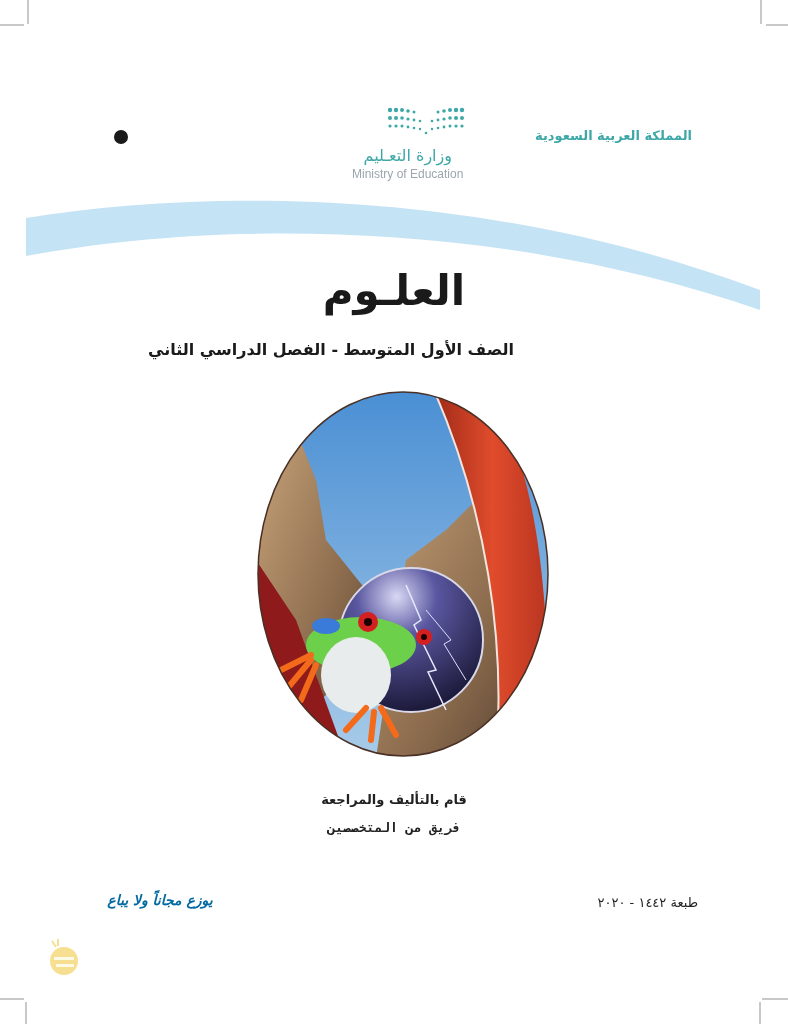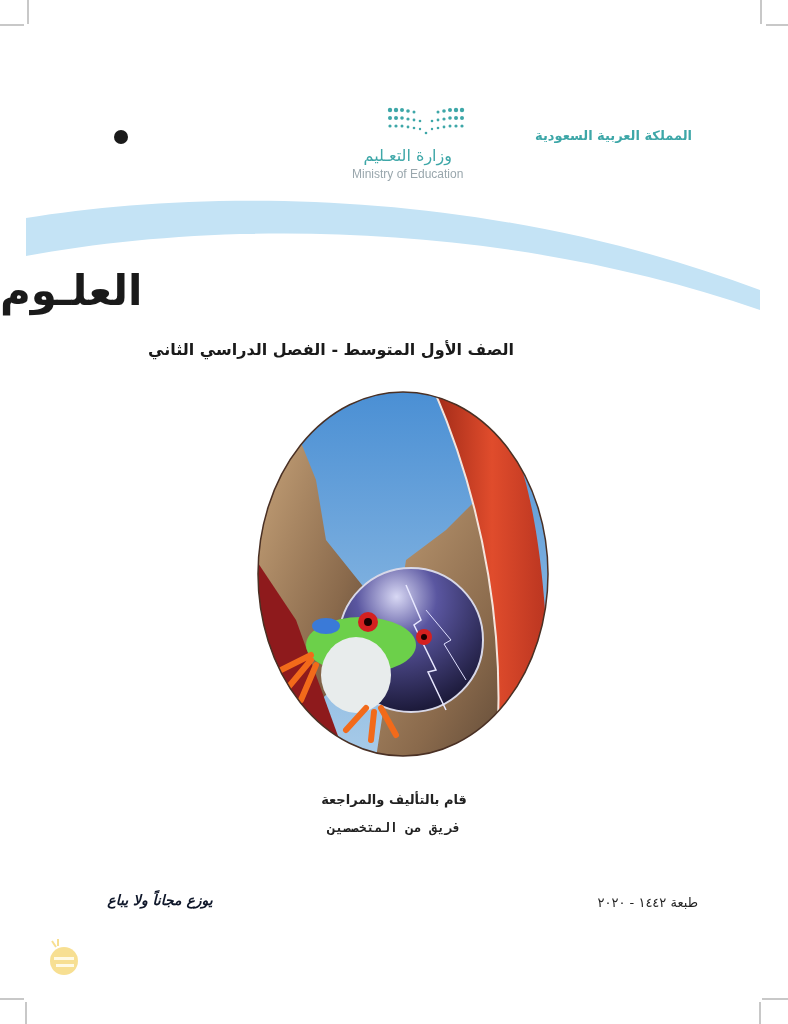--- a/index.html
+++ b/index.html
@@ -7,26 +7,26 @@
     .abs { position: absolute; }
     .crop { position: absolute; background: #c8c8c8; }
     .rtl { direction: rtl; unicode-bidi: plaintext; }
     .kingdom { right: 96px; top: 128px; font-size: 13px; color: #3ea7a8; font-weight: bold; font-family: "DejaVu Sans", sans-serif; white-space: nowrap; }
     .moe-dots { left: 386px; top: 106px; width: 80px; height: 30px; }
     .moe-ar { left: 362px; top: 146px; width: 90px; text-align: right; font-size: 16px; color: #3ea7a8; white-space: nowrap; }
     .moe-en { left: 352px; top: 167px; width: 110px; text-align: center; font-size: 12px; color: #9aa7ad; white-space: nowrap; font-family: "Liberation Sans", sans-serif; }
     .approval { right: 478px; top: 122px; font-size: 11.5px; font-weight: bold; line-height: 19px; text-align: right; color: #222; white-space: nowrap; }
     .bullet { left: 114px; top: 130px; width: 14px; height: 14px; background: #1a1a1a; border-radius: 50%; }
     .swoosh { left: 0; top: 180px; width: 788px; height: 140px; }
-    .title { left: 0; width: 788px; top: 266px; text-align: left; font-size: 42px; font-weight: bold; font-family: "DejaVu Sans", sans-serif; color: #1a1a1a; }
+    .title { left: 0; width: 788px; top: 266px; text-align: center; font-size: 42px; font-weight: bold; font-family: "DejaVu Sans", sans-serif; color: #1a1a1a; }
     .subtitle { left: 0; width: 662px; top: 340px; text-align: center; font-size: 16px; font-weight: bold; color: #1a1a1a; }
     .cover { left: 256px; top: 390px; width: 294px; height: 368px; }
     .credit1 { left: 0; width: 788px; top: 792px; text-align: center; font-size: 13px; font-weight: bold; color: #222; }
     .credit2 { left: 0; width: 788px; top: 820px; text-align: center; font-size: 13px; font-weight: bold; color: #222; font-family: Liberation Mono, monospace; }
-    .free { left: 100px; top: 892px; width: 120px; text-align: center; font-size: 14px; font-style: italic; font-weight: bold; color: #0f172a; font-family: "DejaVu Serif", serif; white-space: nowrap; }
+    .free { left: 100px; top: 892px; width: 120px; text-align: center; font-size: 14px; font-style: italic; font-weight: bold; color: #0369a1; font-family: "DejaVu Serif", serif; white-space: nowrap; }
     .edition { right: 90px; top: 895px; font-size: 13px; font-weight: normal; color: #222; white-space: nowrap; }
     .logo-mark { left: 46px; top: 937px; width: 34px; height: 40px; opacity: 0.55; }
   </style>
 </head>
 <body>
 
 <div class="crop" style="left:27px;top:0;width:2px;height:24px;"></div>
 <div class="crop" style="left:0;top:24px;width:24px;height:2px;"></div>
 <div class="crop" style="left:760px;top:0;width:2px;height:24px;"></div>
 <div class="crop" style="left:766px;top:24px;width:22px;height:2px;"></div>

